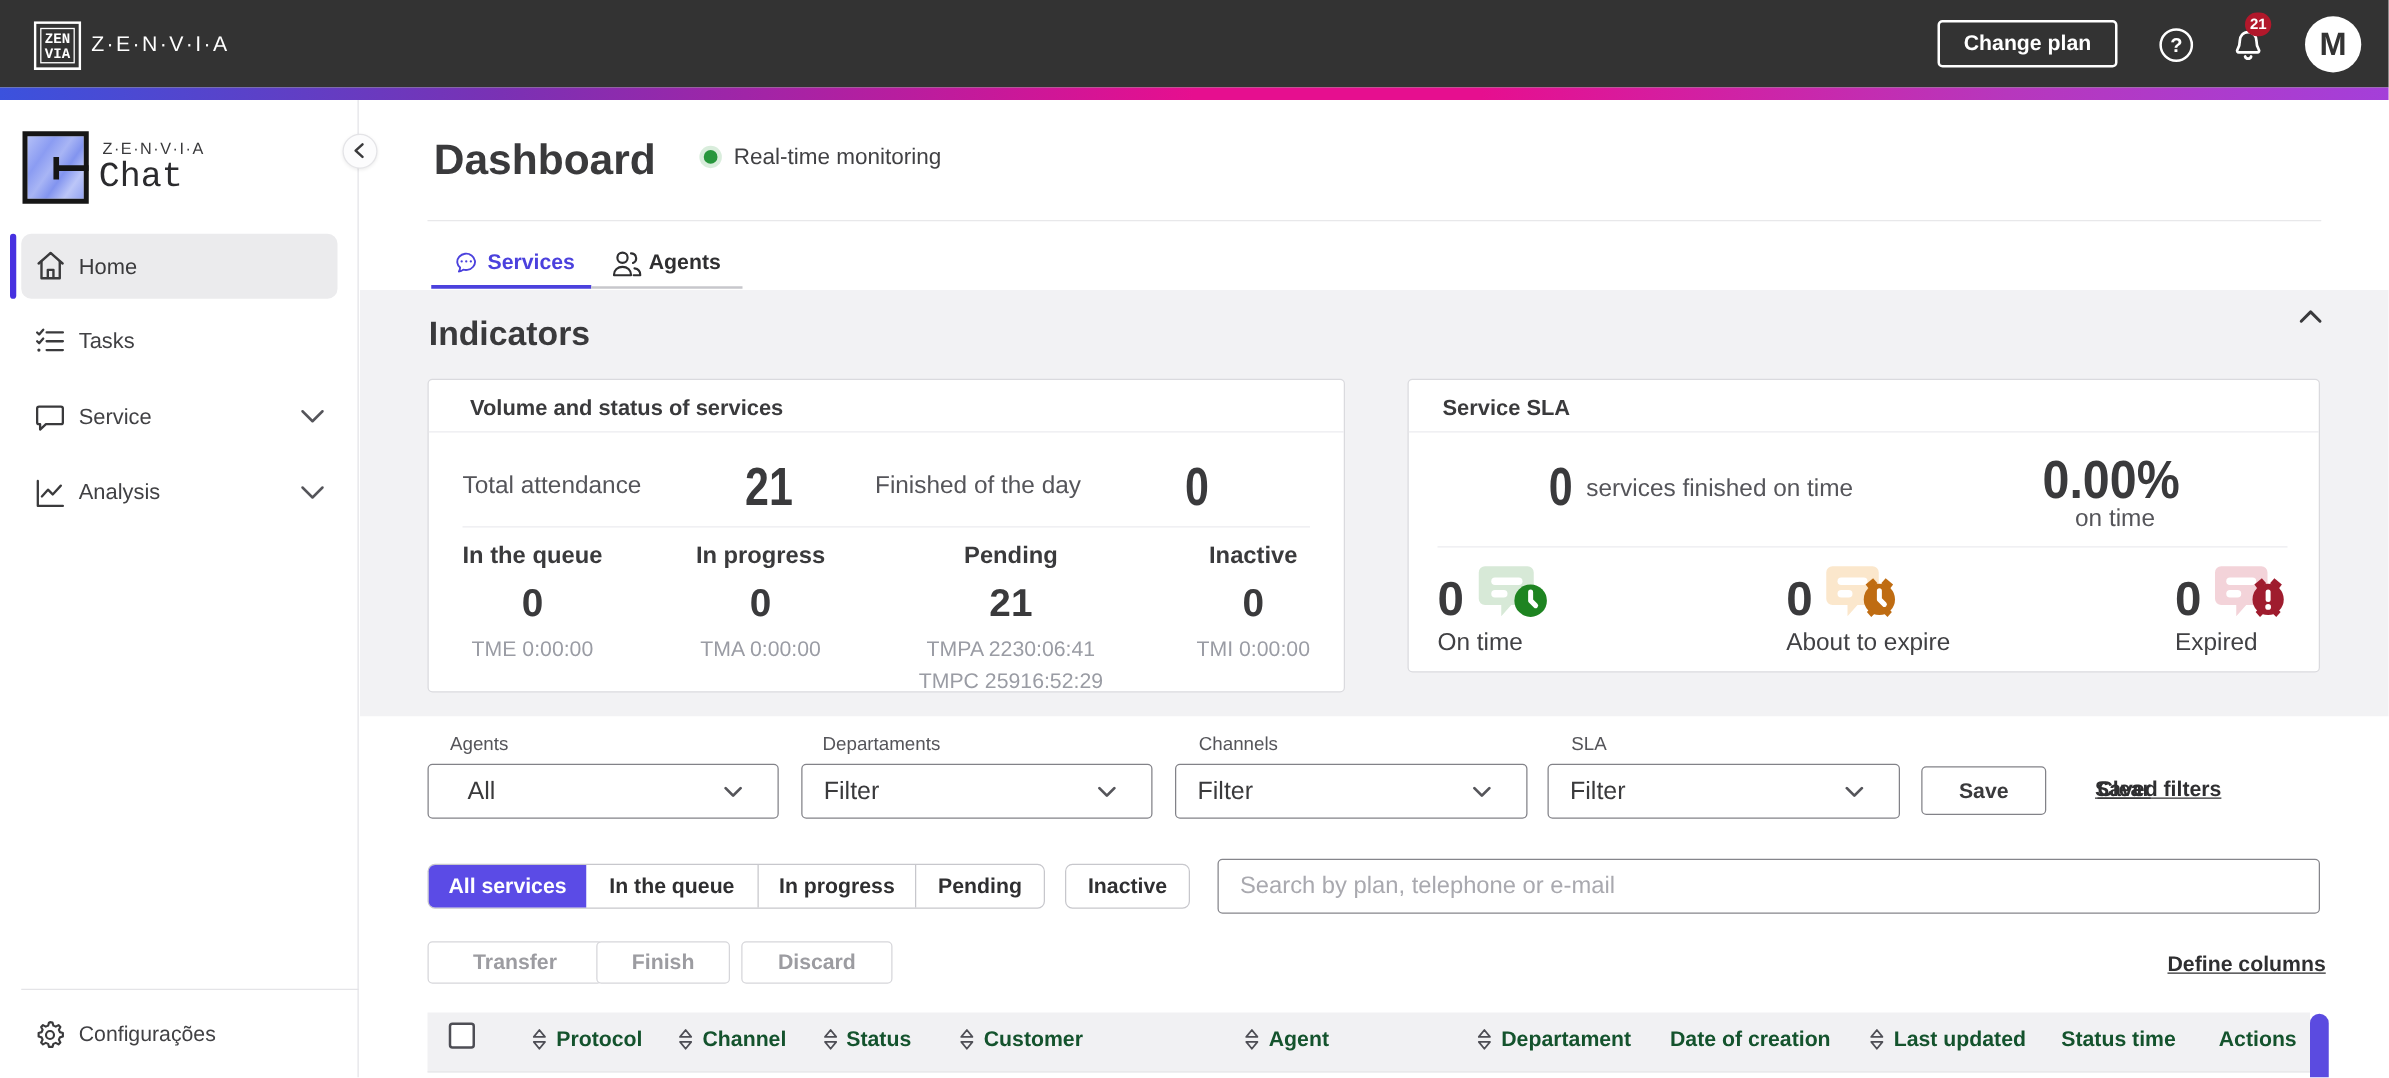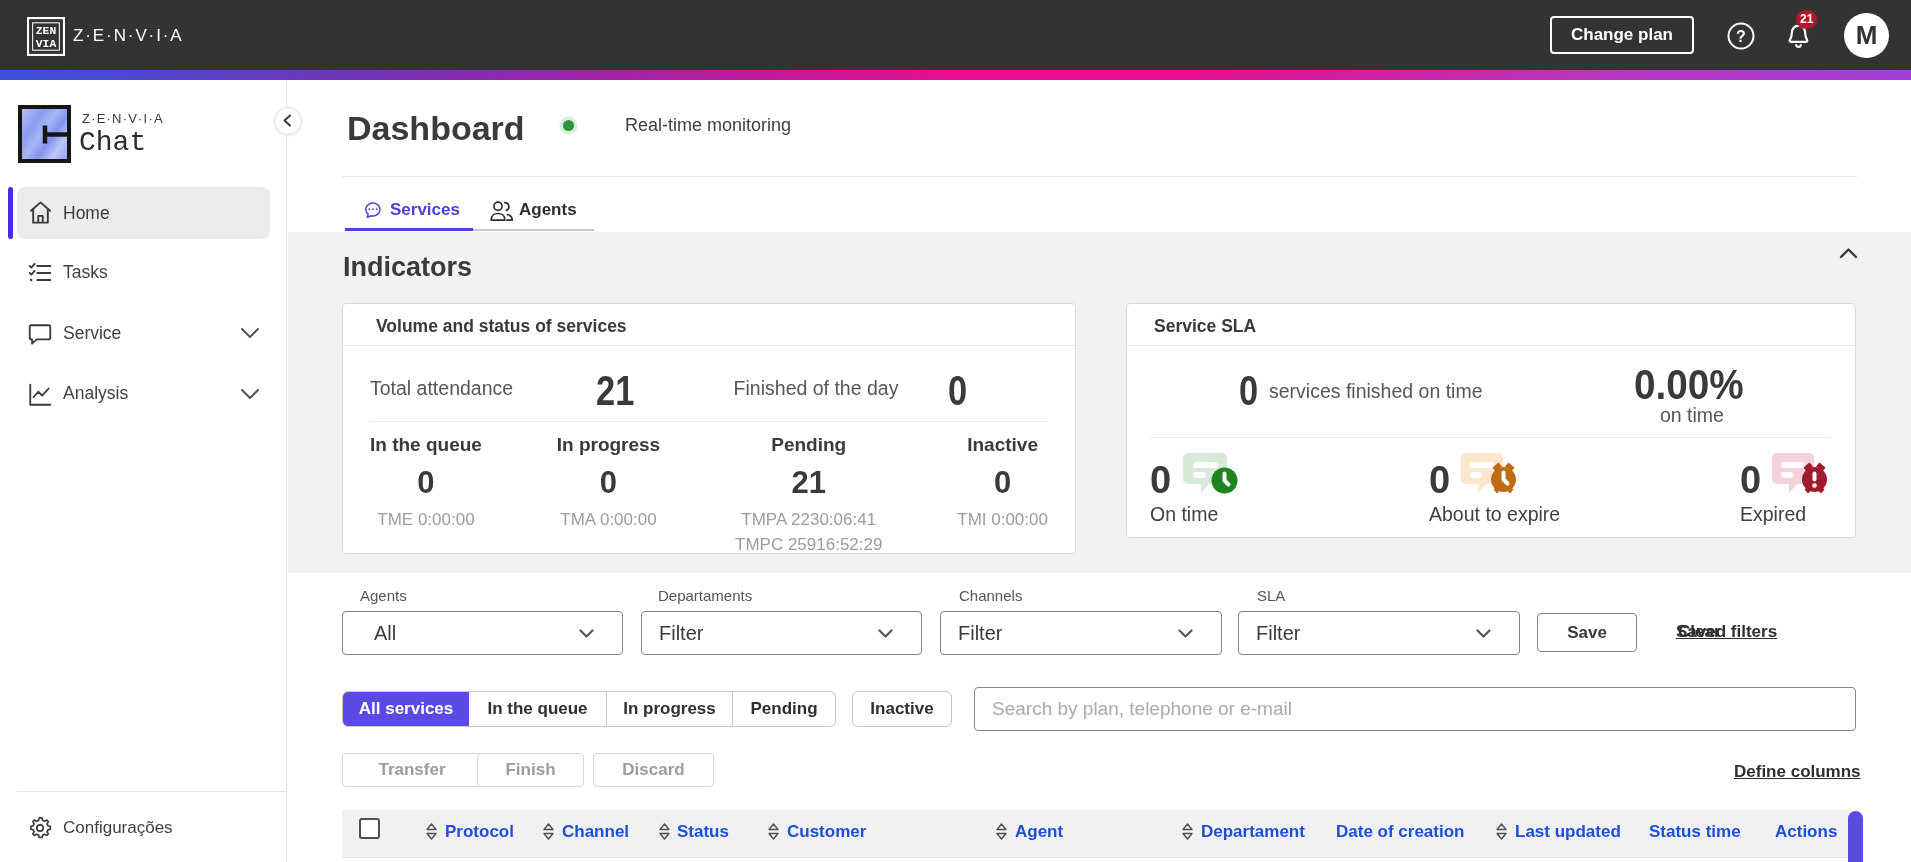--- a/index.html
+++ b/index.html
@@ -24,21 +24,21 @@
 #collapse{position:absolute;left:274px;top:107px;width:26px;height:26px;border-radius:50%;background:#fcfcfd;
   border:1px solid #e4e4e7;box-shadow:0 1px 3px rgba(0,0,0,.08);}
 .mitem{position:absolute;left:63px;font-size:17.5px;color:#414144;}
 #homebg{position:absolute;left:17px;top:187px;width:253px;height:52px;background:#ebebed;border-radius:8px;}
 #homebar{position:absolute;left:8px;top:187px;width:5px;height:52px;background:#4630e0;border-radius:3px;}
 #sidediv{position:absolute;left:17px;top:791px;width:270px;height:1px;background:#e4e4e7;}
 
 #dash{position:absolute;left:347px;top:109px;font-size:34px;font-weight:700;color:#3a3a3c;}
 #gdot{position:absolute;left:563px;top:120px;width:11px;height:11px;border-radius:50%;background:#27963c;
   box-shadow:0 0 0 3.5px rgba(46,155,63,.18);}
-#rtm{position:absolute;left:587px;top:115px;font-size:18px;color:#414144;margin-left:38px;}
+#rtm{position:absolute;left:587px;top:115px;font-size:18px;color:#414144;}
 #hdrdiv{position:absolute;left:342px;top:176px;width:1515px;height:1px;background:#e8e8ea;}
 #tabsrv{position:absolute;left:390px;top:200px;font-size:17px;font-weight:700;color:#4b41dd;}
 #tabag{position:absolute;left:519px;top:200px;font-size:17px;font-weight:700;color:#2f2f31;}
 #ulp{position:absolute;left:345px;top:228px;width:128px;height:3px;background:#4b41dd;}
 #ulg{position:absolute;left:473px;top:229px;width:121px;height:2px;background:#c7c7cc;}
 
 #graysec{position:absolute;left:288px;top:232px;width:1623px;height:341px;background:#f2f2f4;}
 #indtitle{position:absolute;left:343px;top:252px;font-size:27px;font-weight:700;color:#3a3a3c;}
 .card{position:absolute;background:#fff;border:1px solid #dadade;border-radius:4px;box-sizing:border-box;}
 #vcard{left:342px;top:303px;width:734px;height:251px;}
@@ -69,21 +69,21 @@
 #inactive{position:absolute;left:852px;top:691px;width:100px;height:36px;border:1px solid #c7c7cc;border-radius:6px;box-sizing:border-box;
   font-size:17px;font-weight:700;color:#2f2f31;text-align:center;line-height:34px;background:#fff;}
 #search{position:absolute;left:974px;top:687px;width:882px;height:44px;border:1px solid #85858b;border-radius:4px;box-sizing:border-box;
   font-size:19px;color:#a9a9af;line-height:42px;padding-left:17px;background:#fff;}
 .actbtn{position:absolute;top:753px;height:34px;border:1px solid #d6d6da;border-radius:4px;box-sizing:border-box;
   font-size:17px;font-weight:700;color:#9c9ca1;text-align:center;line-height:32px;background:#fff;}
 #defcol{position:absolute;left:1734px;top:762px;font-size:17px;font-weight:700;color:#2f2f31;text-decoration:underline;}
 
 #thead{position:absolute;left:342px;top:810px;width:1506px;height:47px;background:#f1f1f3;border-bottom:1px solid #e6e6e9;}
 #cbx{position:absolute;left:359px;top:818px;width:17px;height:17px;border:2.5px solid #4e4e55;border-radius:3px;background:#fff;}
-.th{position:absolute;top:822px;font-size:17px;font-weight:700;color:#1d4ed8;}
+.th{position:absolute;top:822px;font-size:17px;font-weight:700;color:#14532d;}
 .sort{position:absolute;top:823px;}
 #scrollbar{position:absolute;left:1848px;top:811px;width:15px;height:51px;background:#5b4be0;border-radius:8px 8px 0 0;}
 </style>
 </head>
 <body>
 <div id="topbar"></div>
 <div id="grad"></div>
 
 <svg class="abs" style="left:27px;top:17px" width="38" height="39" viewBox="0 0 37 37" preserveAspectRatio="none">
   <rect x="1" y="1" width="35" height="35" fill="none" stroke="#fff" stroke-width="2"></rect>
@@ -175,21 +175,21 @@
 <div id="indtitle">Indicators</div>
 <svg class="abs" style="left:1839px;top:246px" width="19" height="13" viewBox="0 0 19 13">
   <path d="M2 11 9.5 3.5 17 11" fill="none" stroke="#3a3a3c" stroke-width="2.4" stroke-linecap="round" stroke-linejoin="round"></path>
 </svg>
 <div class="card" id="vcard"></div>
 
 <div class="cardtitle" style="left:376px;top:316px">Volume and status of services</div>
 <div class="carddiv" style="left:343px;top:345px;width:732px"></div>
 <div class="biglabel" style="left:370px;top:377px;width:208px;text-align:left">Total attendance</div>
 <div class="bignum" style="left:596px;top:366px;transform:scaleX(.8);transform-origin:0 0">21</div>
-<div class="biglabel" style="left:700px;top:377px;width:232px;text-align:center">Finished of the day</div>
+<div class="biglabel" style="left:700px;top:377px;width:232px;text-align:left">Finished of the day</div>
 <div class="bignum" style="left:948px;top:366px;transform:scaleX(.8);transform-origin:0 0">0</div>
 <div class="carddiv" style="left:370px;top:421px;width:678px"></div>
 <div class="abs" style="left:370px;top:434px;width:678px;display:flex;justify-content:space-between">
   <div>
       <div class="collabel">In the queue</div>
       <div class="colnum">0</div>
       <div class="colsub">TME 0:00:00</div>
     </div>
   <div>
       <div class="collabel">In progress</div>

